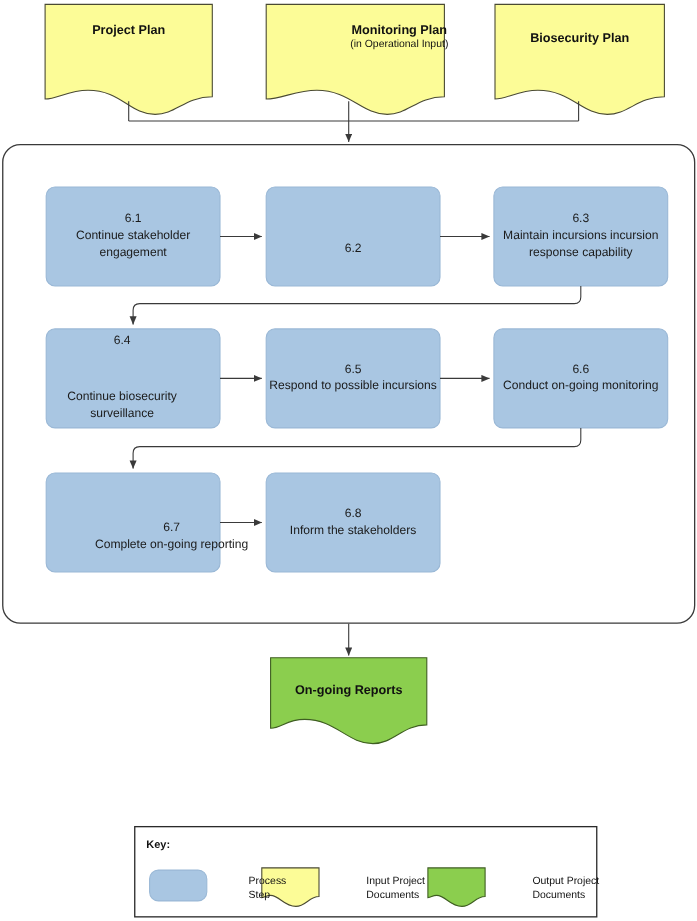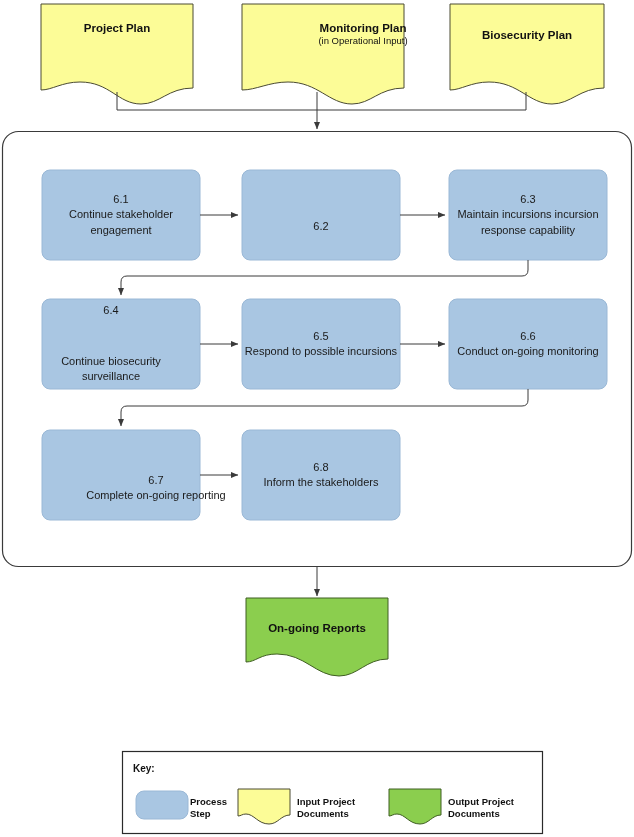--- a/index.html
+++ b/index.html
@@ -52,24 +52,25 @@
   .proc-num { display: block; }
   .proc-text { display: block; }
   .key-title {
     position: absolute;
     font-weight: bold;
     font-size: 10px;
     color: #111111;
   }
   .key-text {
     position: absolute;
-    font-weight: bold;
+    font-weight: normal;
     font-size: 9.5px;
     line-height: 12px;
     color: #111111;
+    margin-left: 36px;
   }
   .green-label {
     position: absolute;
     text-align: center;
     font-weight: bold;
     font-size: 11.5px;
     color: #111111;
   }
 </style>
 </head>

